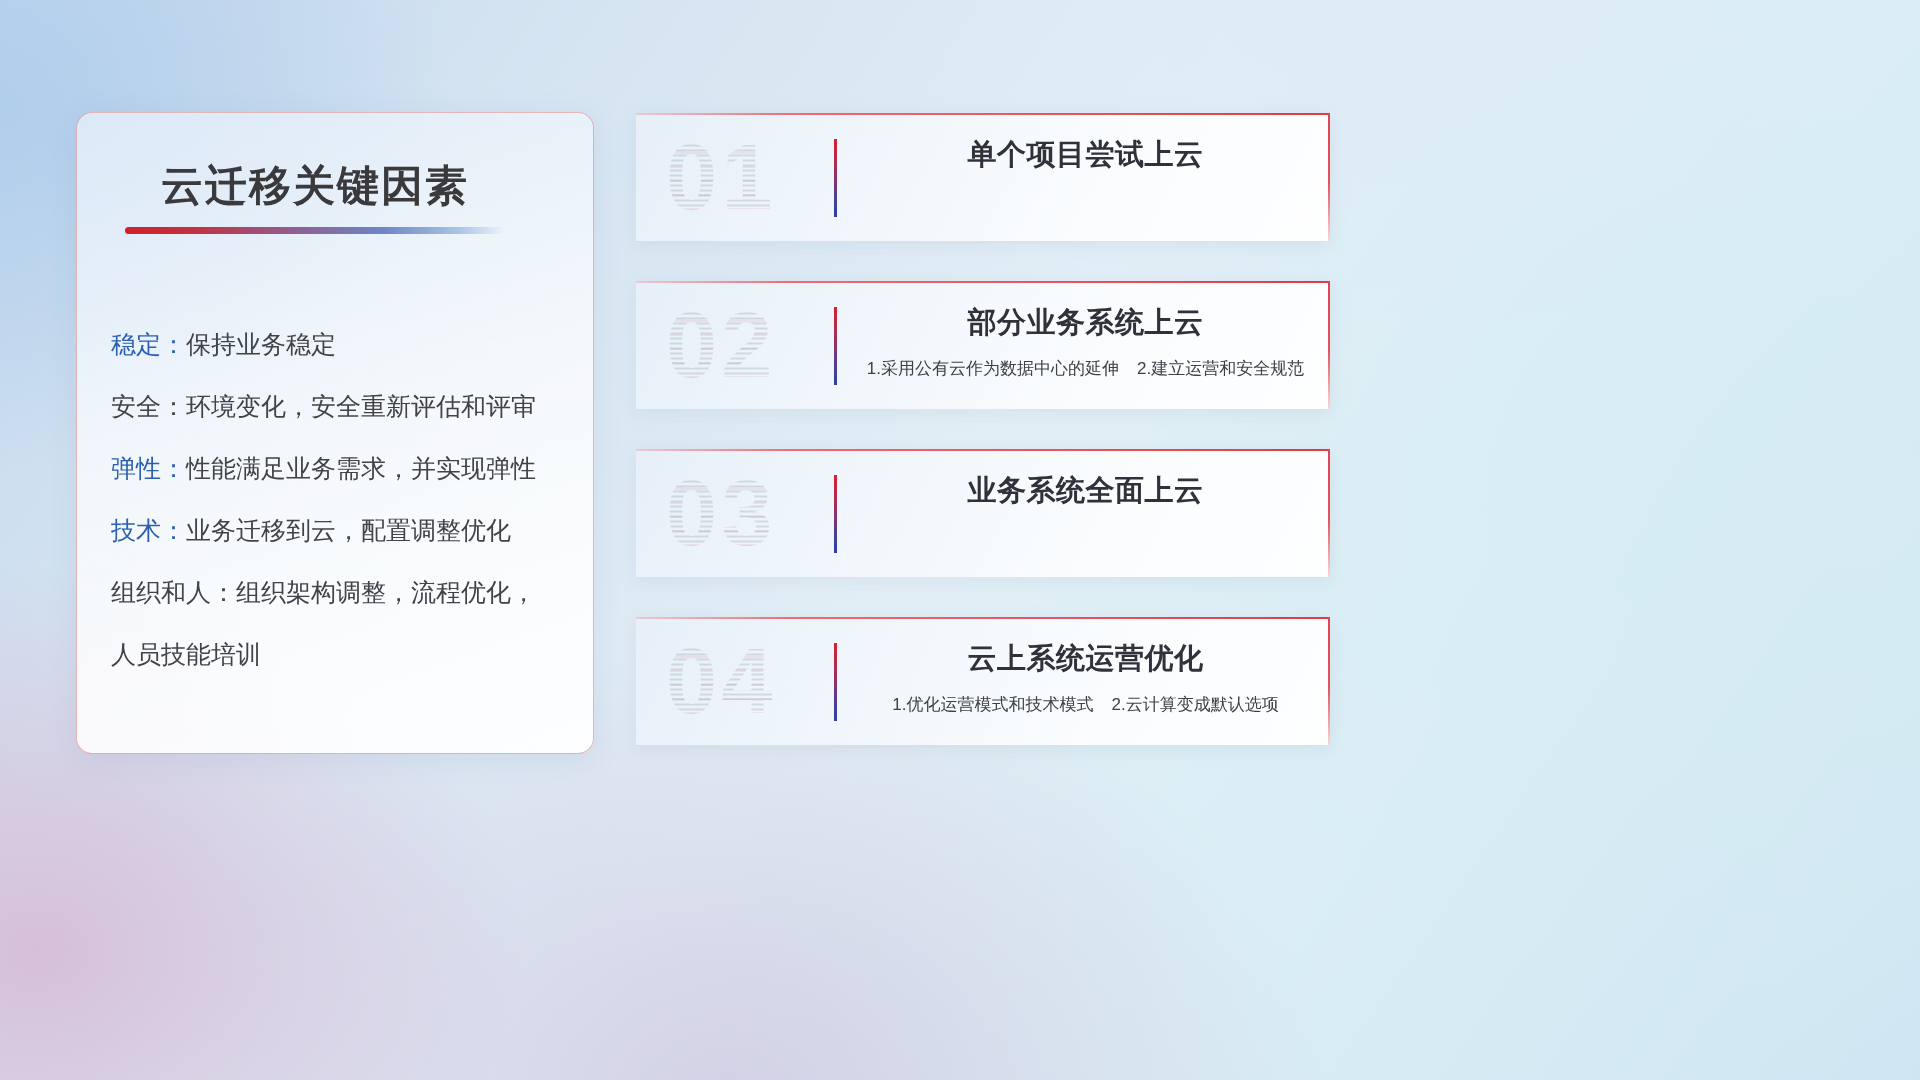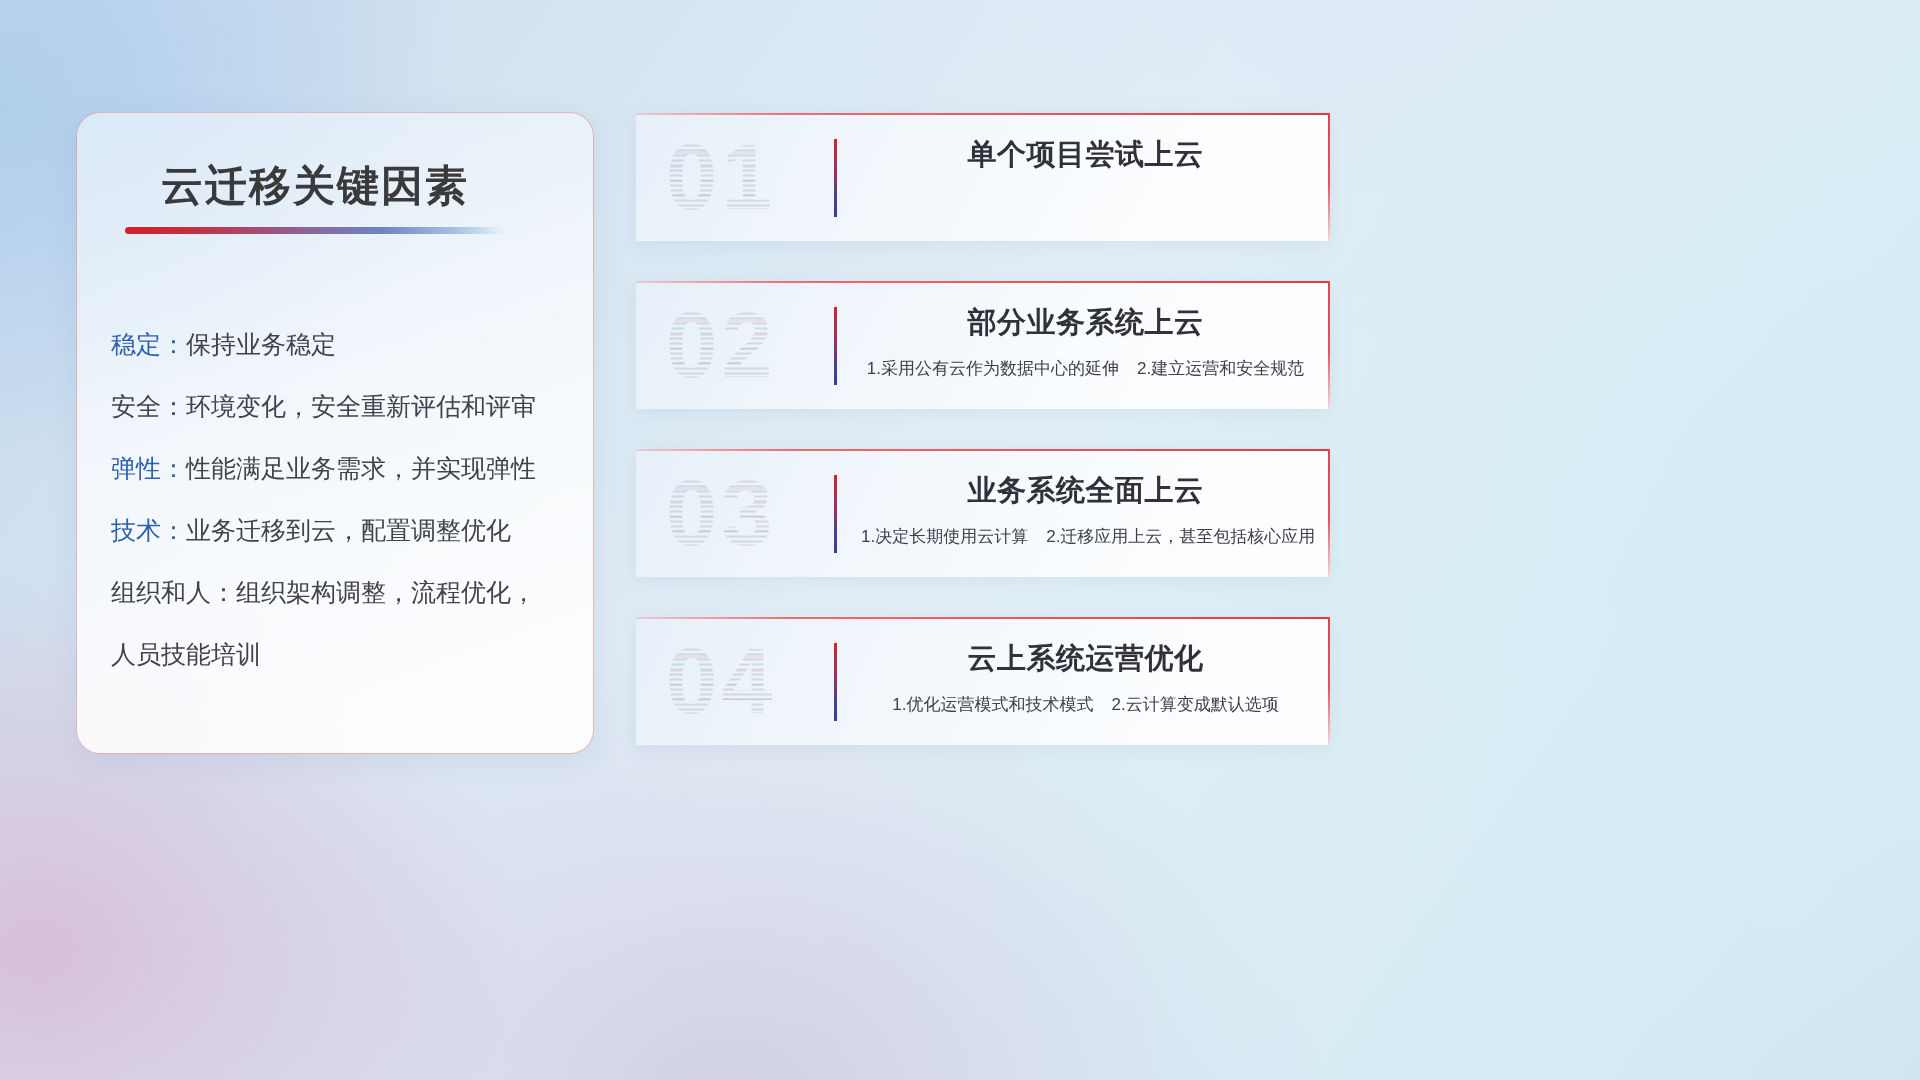--- a/index.html
+++ b/index.html
@@ -18,21 +18,21 @@
       radial-gradient(ellipse 1000px 800px at 96% 46%, rgba(214,236,244,0.95) 0%, rgba(214,236,244,0) 70%),
       radial-gradient(ellipse 820px 520px at 70% 0%,   rgba(222,234,246,0.90) 0%, rgba(222,234,246,0) 66%),
       linear-gradient(125deg, #c3d8ee 0%, #d5e4f1 22%, #e2eef6 48%, #dbeef5 70%, #cfe6f2 100%);
   }
 
   
   .left-panel {
     position: absolute;
     left: 76px; top: 112px;
     width: 518px; height: 642px;
-    border-radius: 24px;
+    border-radius: 16px;
     border: 1.4px solid rgba(214,126,126,0.55);
     background:
       linear-gradient(170deg, rgba(255,255,255,0.42) 0%, rgba(255,255,255,0.70) 42%, rgba(255,255,255,0.86) 100%);
     box-shadow: 0 6px 28px rgba(120,140,175,0.14);
     overflow: hidden;
   }
   .left-panel::before {
     content: "";
     position: absolute; inset: 0;
     border-radius: 15px;
@@ -221,23 +221,20 @@
         </div>
       </div>
     </div>
 
     <div class="card">
       <div class="card-num">03</div>
       <div class="num-tint">03</div>
       <div class="card-divider"></div>
       <div class="card-text">
         <div class="card-title">业务系统全面上云</div>
-        <div class="card-desc">
-          <span>1.决定长期使用云计算</span><span class="gap"></span><span>2.迁移应用上云，甚至包括核心应用</span>
-        </div>
       </div>
     </div>
 
     <div class="card">
       <div class="card-num">04</div>
       <div class="num-tint">04</div>
       <div class="card-divider"></div>
       <div class="card-text">
         <div class="card-title">云上系统运营优化</div>
         <div class="card-desc">

